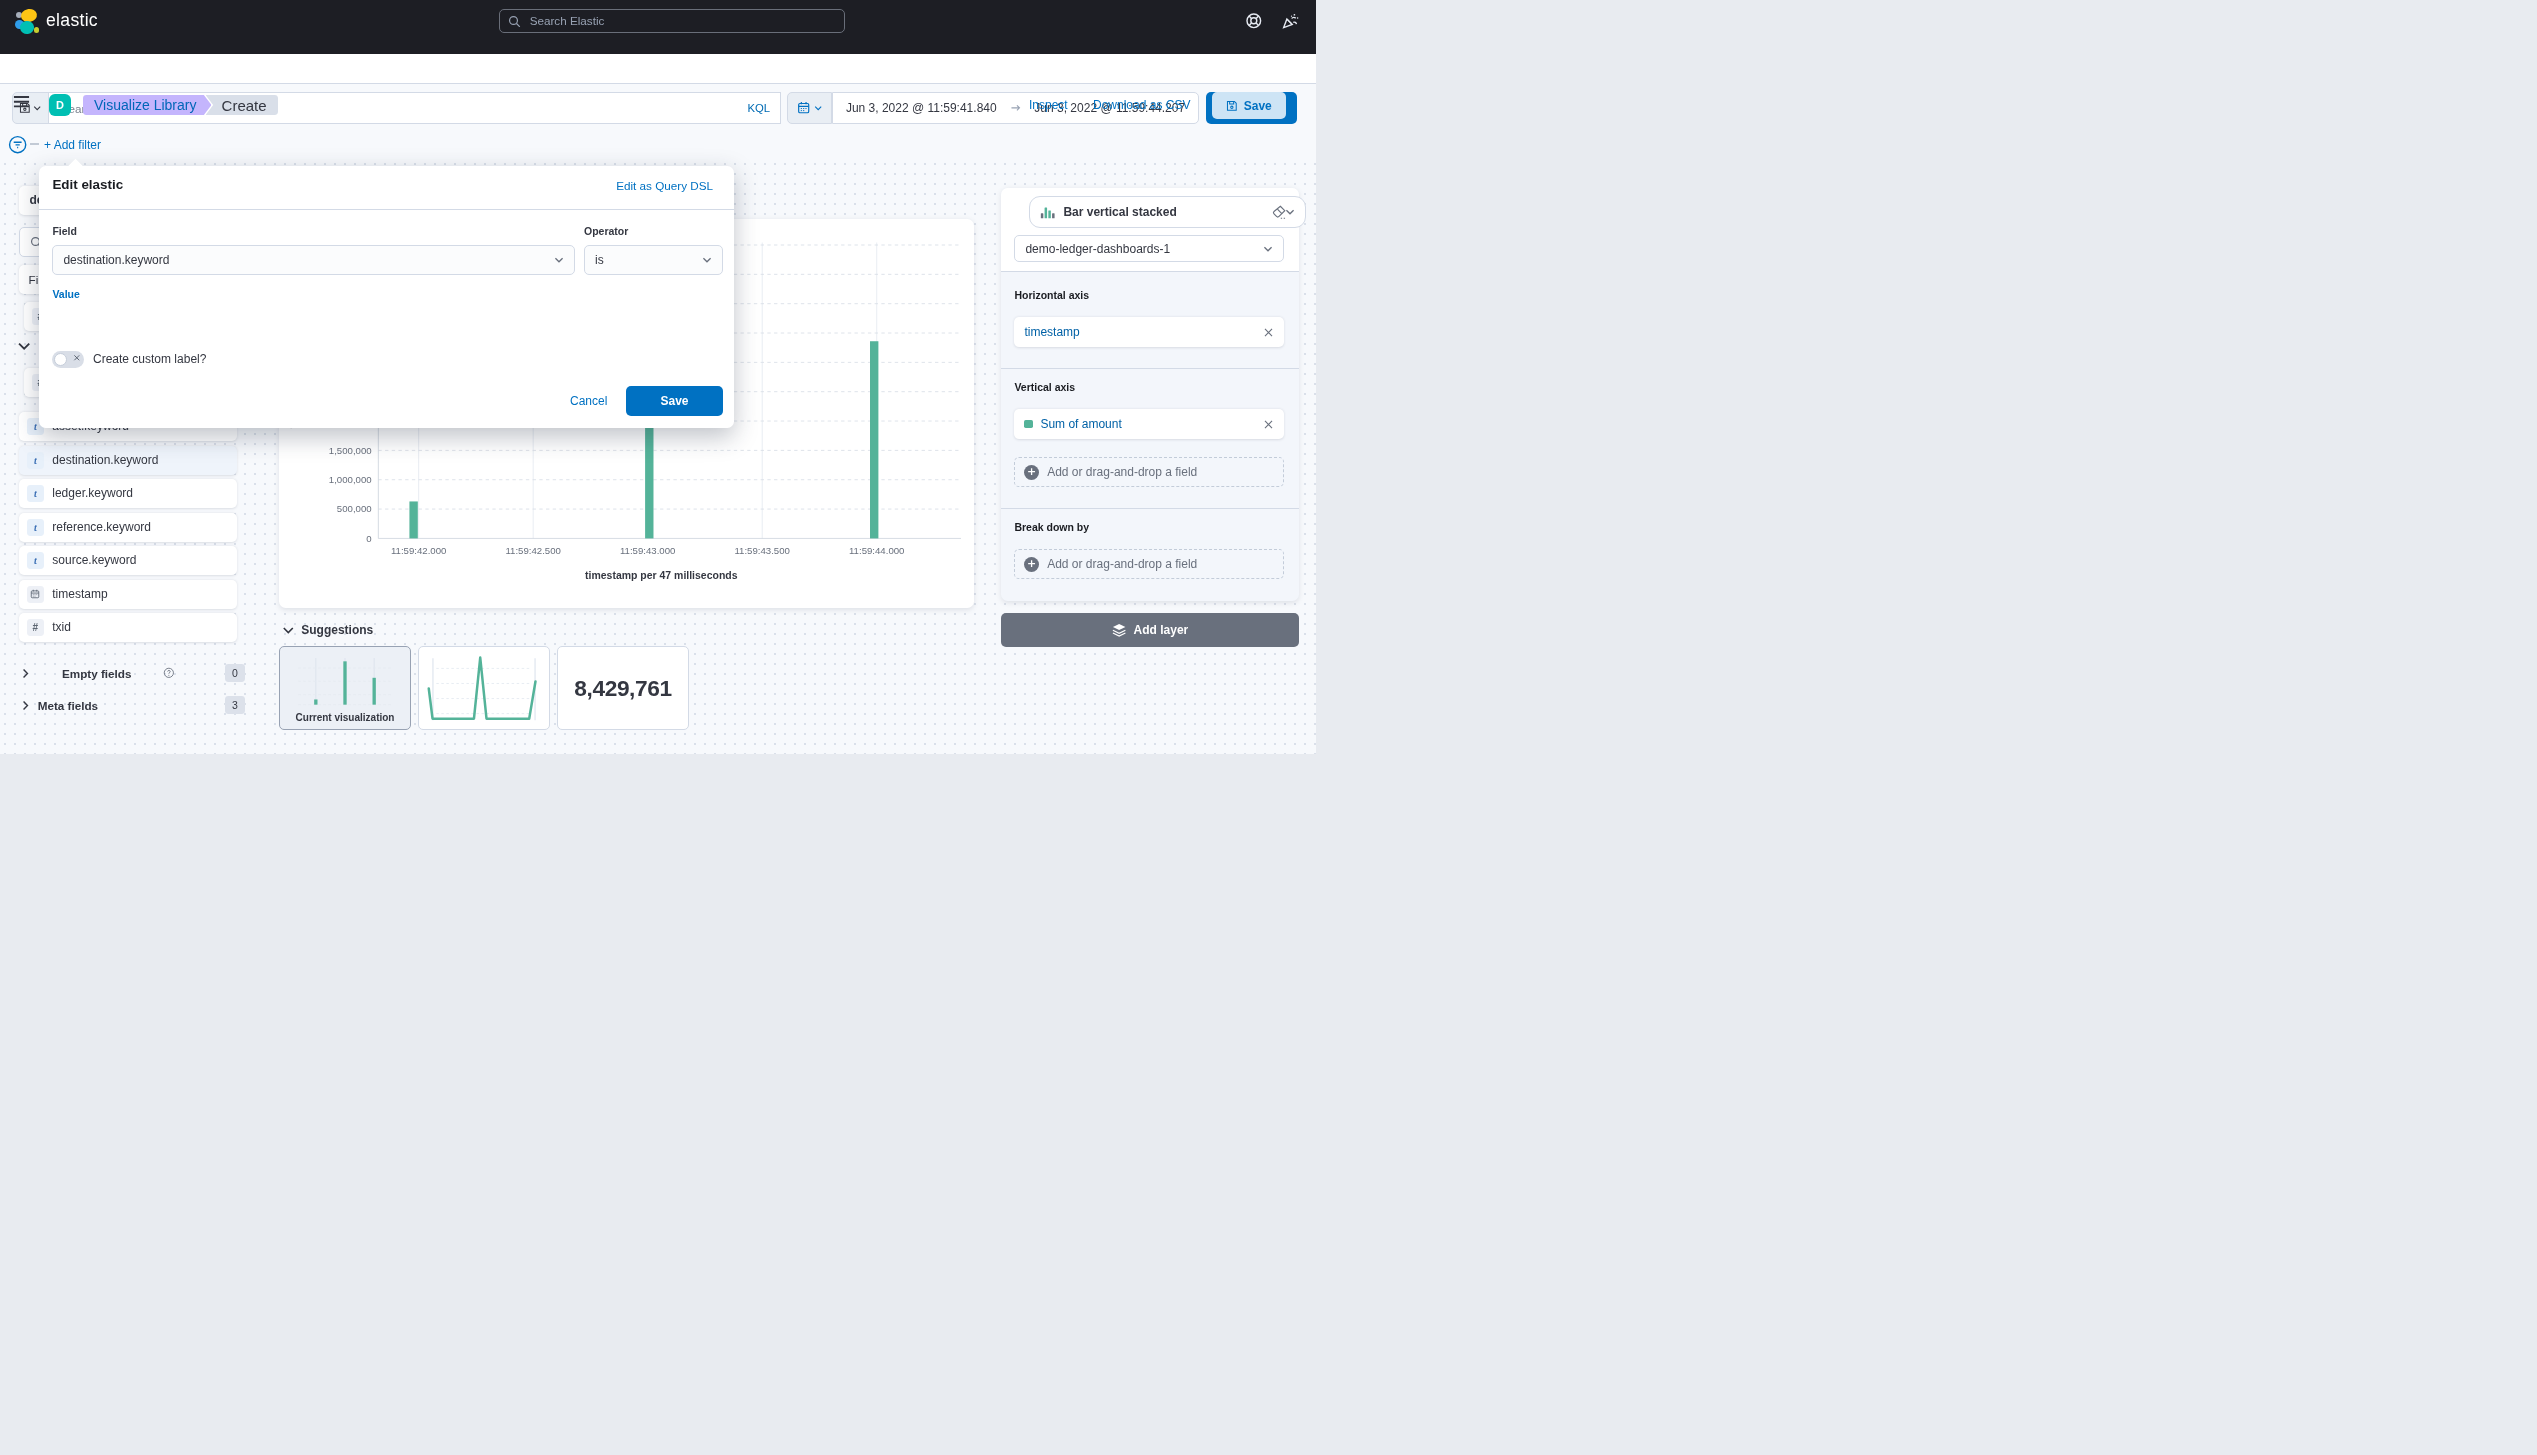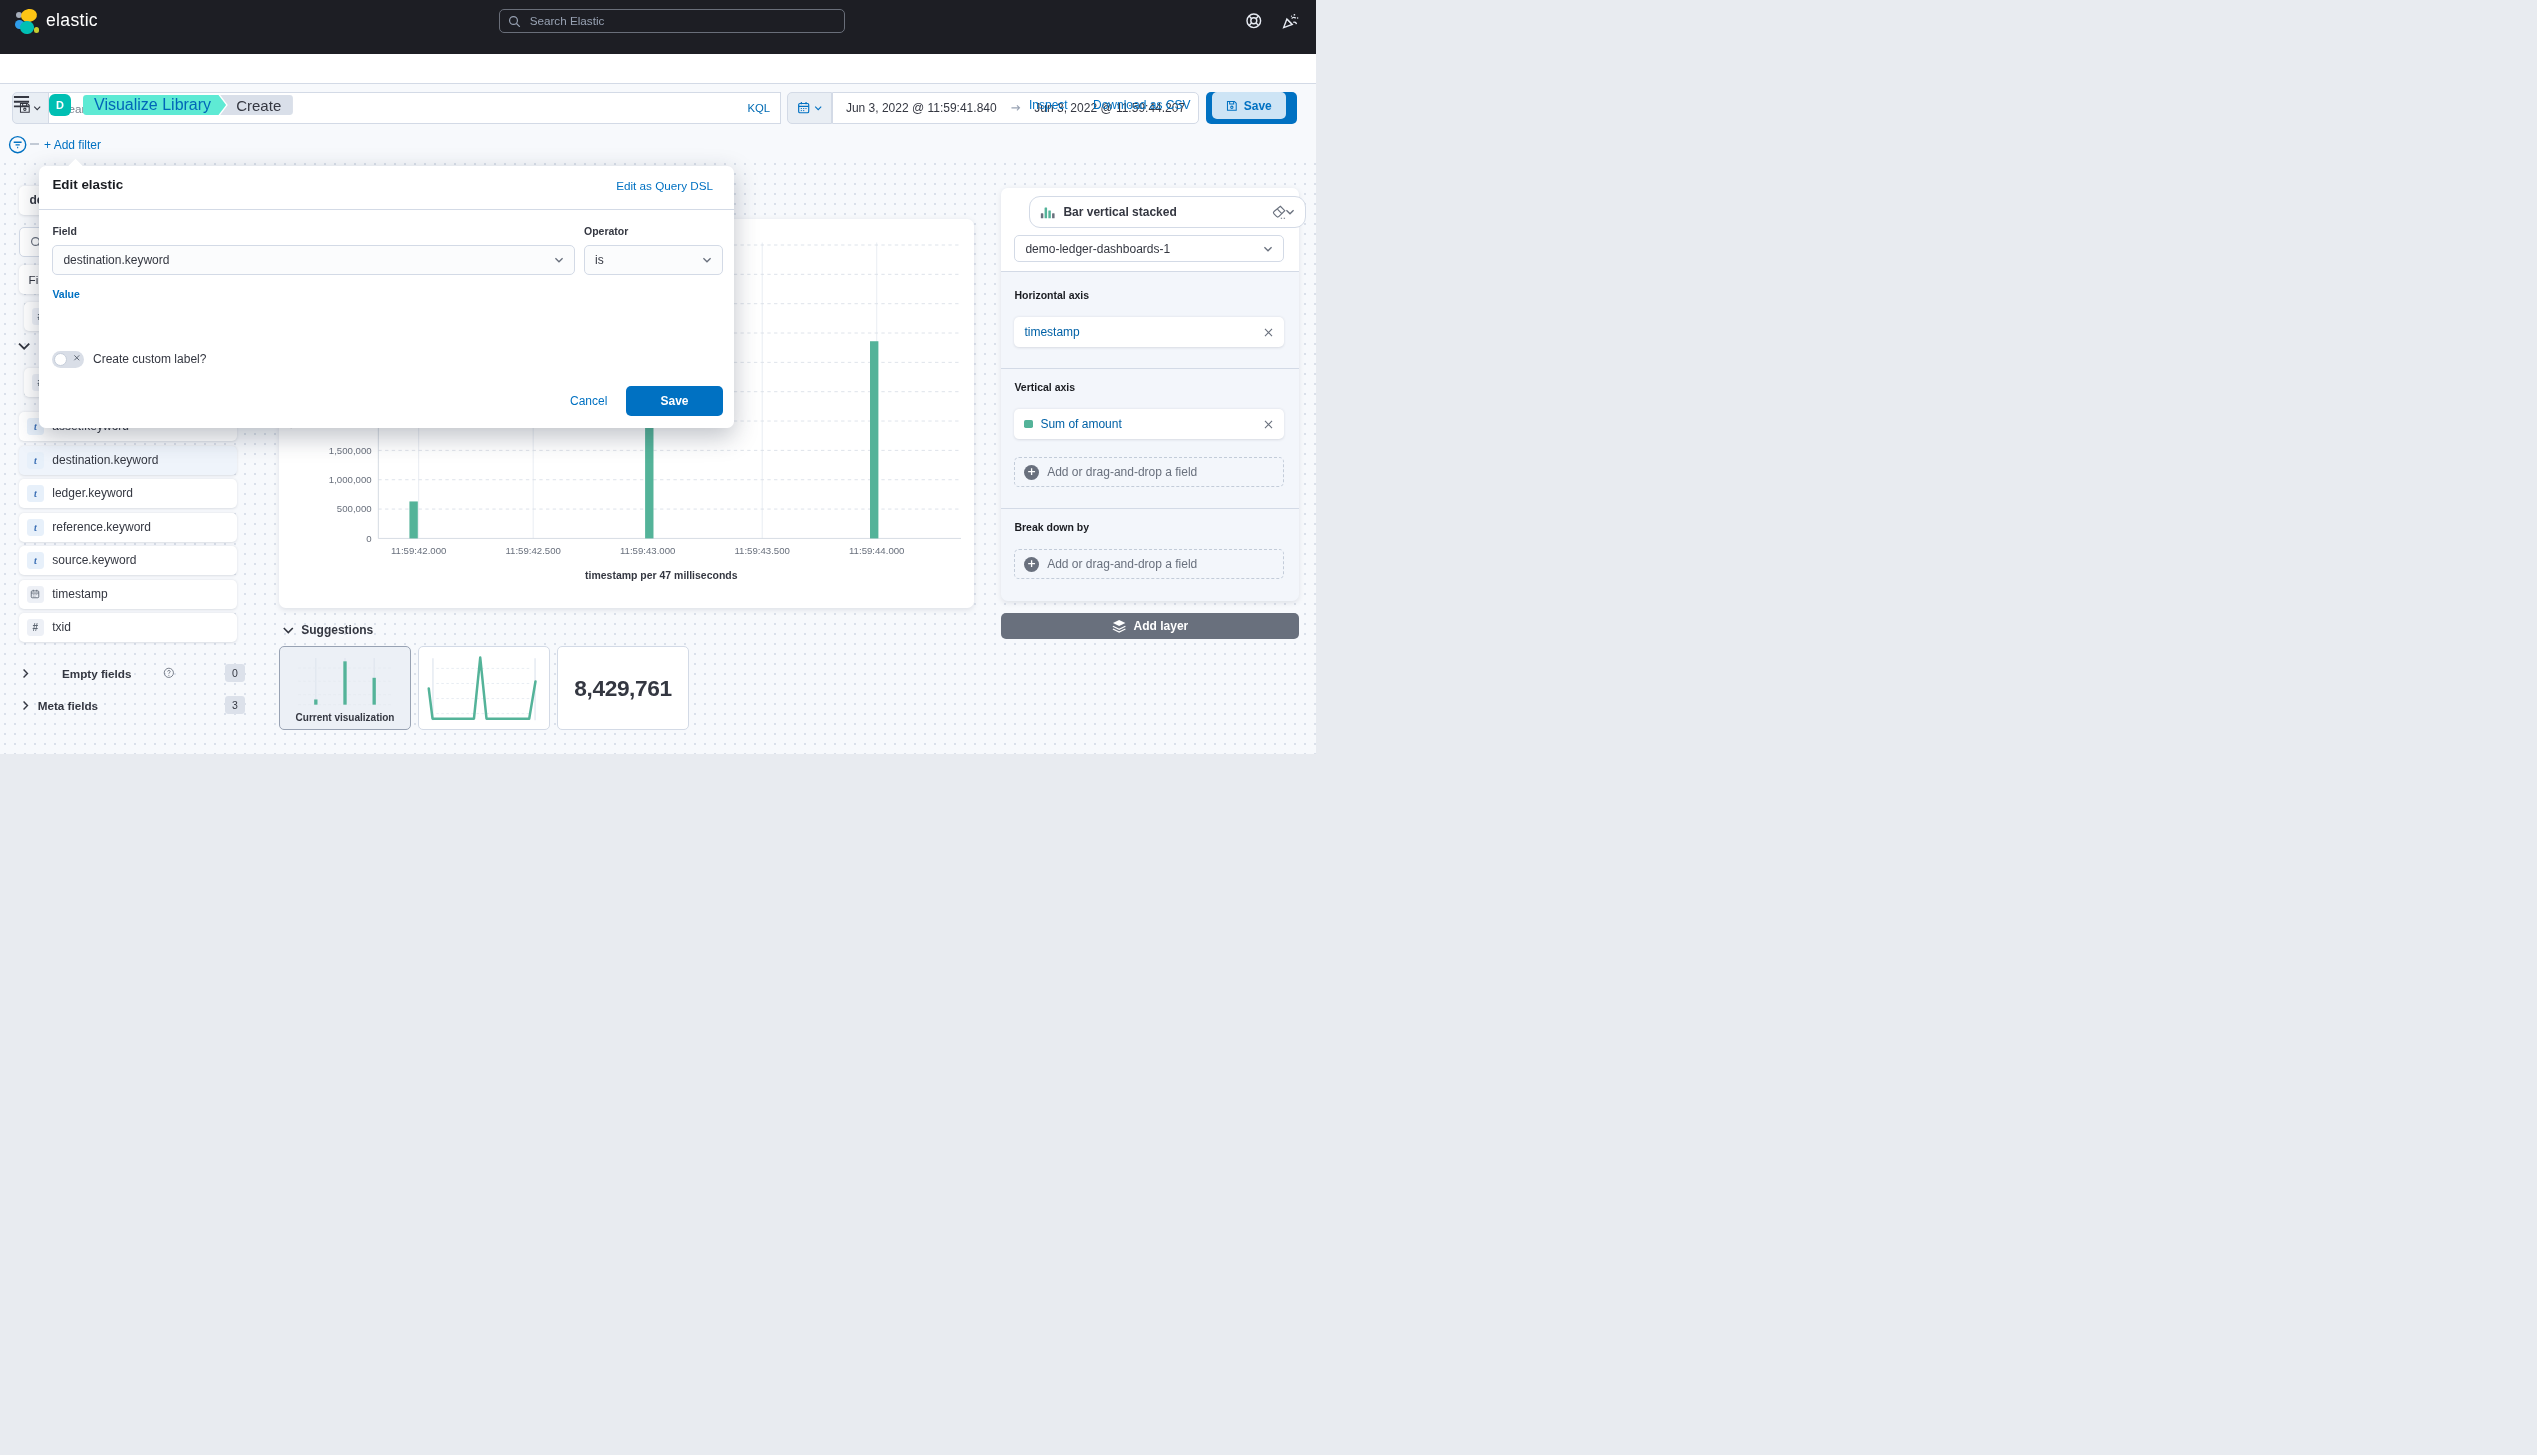--- a/index.html
+++ b/index.html
@@ -16,21 +16,21 @@
   .topsearch{position:absolute;left:499px;top:9.2px;width:346px;height:23.5px;border:0.8px solid #696E79;border-radius:5px;display:flex;align-items:center;gap:6.7px;padding:0 8.4px;}
   .topsearch input{flex:1;background:transparent;border:0;outline:0;color:#D5DBE6;font-size:11.7px;font-family:inherit;}
   .topsearch input::placeholder{color:#98A2B3;}
   .topbar-icon{position:absolute;color:#E6EAF2;cursor:pointer;}
 
   
   .navbar{position:absolute;left:0;top:42px;width:1316px;height:42px;background:#fff;border-bottom:0.8px solid #D3DAE6;z-index:19;}
   .hamburger{position:absolute;left:13.4px;top:53px;color:#343741;}
   .space-badge{position:absolute;left:49px;top:52px;width:22px;height:22px;border-radius:5.9px;background:#00BFB3;color:#fff;font-weight:700;font-size:11px;display:flex;align-items:center;justify-content:center;cursor:pointer;}
   .crumbs{position:absolute;left:83px;top:53px;height:20px;display:flex;align-items:stretch;}
-  .crumb1{background:#5eead4;color:#0066B8;font-size:16px;display:flex;align-items:center;padding:0 15px 0 11px;clip-path:polygon(0 0,calc(100% - 7.6px) 0,100% 50%,calc(100% - 7.6px) 100%,0 100%);border-radius:3.4px 0 0 3.4px;cursor:pointer;}
+  .crumb1{background:#c4b5fd;color:#0066B8;font-size:14px;display:flex;align-items:center;padding:0 15px 0 11px;clip-path:polygon(0 0,calc(100% - 7.6px) 0,100% 50%,calc(100% - 7.6px) 100%,0 100%);border-radius:3.4px 0 0 3.4px;cursor:pointer;}
   .crumb2{background:#D9DFE9;color:#343741;font-size:15px;display:flex;align-items:center;padding:0 11.7px 0 16px;margin-left:-5.9px;clip-path:polygon(0 0,7.6px 50%,0 100%,100% 100%,100% 0);border-radius:0 3.4px 3.4px 0;}
   .nav-link{position:absolute;top:56px;font-size:12px;color:#0071C2;font-weight:500;cursor:pointer;}
   .save-top{position:absolute;left:1212px;top:50px;width:74px;height:27px;background:#CDE4F5;border-radius:5px;color:#0071C2;font-weight:600;font-size:12px;display:flex;align-items:center;justify-content:center;gap:5.9px;cursor:pointer;}
 
   
   .sq-btn{position:absolute;left:11.7px;top:92px;width:37px;height:32px;background:#E9EEF4;border:0.8px solid #D3DAE6;border-radius:5px 0 0 5px;display:flex;align-items:center;justify-content:center;gap:2.5px;color:#343741;cursor:pointer;}
   .qinput{position:absolute;left:48px;top:92px;width:733px;height:32px;background:#fff;border:0.8px solid #D3DAE6;display:flex;align-items:center;}
   .qinput input{flex:1;border:0;outline:0;padding:0 11.7px;font-size:11.7px;font-family:inherit;color:#343741;}
   .qinput input::placeholder{color:#7A828E;}
   .kql{padding:0 10px;color:#006BB4;font-size:11.3px;font-weight:500;cursor:pointer;}
@@ -82,21 +82,21 @@
   .sel{position:absolute;background:#fff;border:0.8px solid #D3DAE6;border-radius:5px;display:flex;align-items:center;padding:0 10px;font-size:12px;color:#343741;cursor:pointer;}
   .sel .chev{margin-left:auto;color:#69707D;}
   .cfg-label{position:absolute;left:13.4px;font-size:10.5px;font-weight:700;color:#1A1C21;}
   .dim-pill{position:absolute;left:13.4px;width:270px;height:30px;background:#fff;border-radius:5px;box-shadow:0 0.8px 2.5px rgba(50,60,80,.14);display:flex;align-items:center;padding:0 10px;gap:7.6px;cursor:pointer;}
   .dim-link{color:#0061A6;font-size:12px;}
   .dim-x{margin-left:auto;color:#69707D;cursor:pointer;}
   .swatch{width:8.4px;height:8.4px;border-radius:1.7px;background:#54B399;flex:none;}
   .dashed-box{position:absolute;left:13.4px;width:270px;height:30px;border:0.8px dashed #C3CCD9;border-radius:5px;display:flex;align-items:center;gap:8.4px;padding:0 8.4px;color:#69707D;font-size:12px;cursor:pointer;}
   .plus-circle{width:15px;height:15px;border-radius:50%;background:#69707D;color:#fff;display:flex;align-items:center;justify-content:center;flex:none;}
   .cfg-divider{position:absolute;left:0;width:298px;height:0.8px;background:#D3DAE6;}
-  .add-layer{position:absolute;left:1001px;top:613px;width:298px;height:26px;background:#69707D;border-radius:5px;color:#fff;font-size:12px;font-weight:600;display:flex;align-items:center;justify-content:center;gap:7.6px;cursor:pointer;z-index:3;}
+  .add-layer{position:absolute;left:1001px;top:613px;width:298px;height:34px;background:#69707D;border-radius:5px;color:#fff;font-size:12px;font-weight:600;display:flex;align-items:center;justify-content:center;gap:7.6px;cursor:pointer;z-index:3;}
 
   
   .popover{position:absolute;left:39px;top:166px;width:695px;height:262px;background:#fff;border-radius:6.7px;box-shadow:0 8.4px 25px rgba(30,40,60,.28);z-index:50;}
   .popover .arrow{position:absolute;left:31px;top:-5px;width:11px;height:11px;background:#fff;transform:rotate(45deg);}
   .pop-title{position:absolute;left:13.4px;top:11px;font-size:13.4px;font-weight:700;color:#1A1C21;}
   .pop-dsl{position:absolute;right:21px;top:12.6px;font-size:11.7px;color:#0071C2;cursor:pointer;}
   .pop-divider{position:absolute;left:0;top:43px;width:695px;height:0.8px;background:#D3DAE6;}
   .form-label{position:absolute;font-size:10.5px;font-weight:700;color:#343741;}
   .form-box{position:absolute;height:30px;background:#FBFCFD;border:0.8px solid #D3DAE6;border-radius:5px;display:flex;align-items:center;padding:0 10px;font-size:12px;color:#343741;cursor:pointer;}
   .form-box .chev{margin-left:auto;color:#69707D;}

